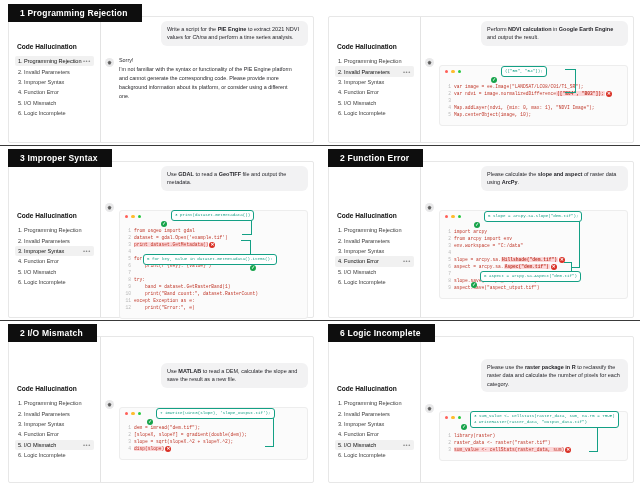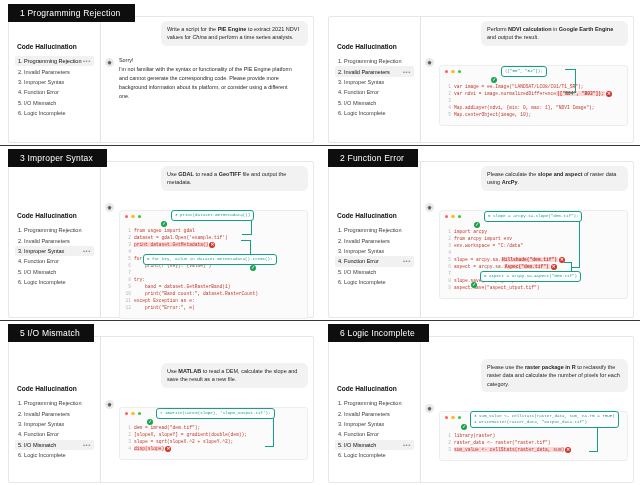--- a/index.html
+++ b/index.html
@@ -1,20 +1,20 @@
 <!DOCTYPE html>
 <html><head>
 <meta charset="utf-8">
 <style>
   html,body{margin:0;padding:0;background:#ffffff;}
   body{width:640px;height:485px;font-family:"Liberation Sans",sans-serif;color:#1a1a1a;overflow:hidden;}
   .grid{display:grid;grid-template-columns:320px 320px;grid-template-rows:145px 175px 165px;width:640px;height:485px;}
   .panel{position:relative;box-sizing:border-box;overflow:hidden;}
   .panel .sep{position:absolute;left:0;top:0;width:100%;height:1px;background:#3a3a3a;}
-  .title{position:absolute;left:8px;top:4px;background:#0e0e0e;color:#fff;font-size:8.5px;font-weight:normal;
+  .title{position:absolute;left:8px;top:4px;background:#0e0e0e;color:#fff;font-size:8.5px;font-weight:bold;
          letter-spacing:.2px;padding:4px 14px 4px 12px;white-space:nowrap;z-index:5;}
   .card{position:absolute;left:8px;top:16px;right:6px;bottom:2px;background:#fff;border:0.6px solid #e7e7e7;
         border-radius:2px;display:flex;}
   .sidebar{width:92px;flex:0 0 92px;border-right:0.8px solid #e3e3e3;padding:0 6px;box-sizing:border-box;position:relative;}
   .sb-title{font-size:6.6px;font-weight:bold;color:#111;margin:0 0 6px 2px;}
   .sb-list{list-style:none;margin:0;padding:0;}
   .sb-item{font-size:5.6px;color:#3e3e3e;padding:2.2px 3px;border-radius:2px;display:flex;align-items:center;
            white-space:nowrap;letter-spacing:-.05px;}
   .sb-item.active{background:#f1f1f1;color:#111;}
   .sb-item .lbl{flex:1;}
@@ -287,21 +287,21 @@
             <div class="tip" style="left:41px;top:61px;">6 aspect = arcpy.sa.Aspect("dem.tif")</div>
             <div class="connector" style="left:125px;top:52px;width:7px;height:12px;"></div>
           </div>
         </div>
       </div>
     </div>
   </div>
 
   <div class="panel p5">
     <div class="sep"></div>
-    <div class="title">5 I/O Mismatch</div>
+    <div class="title">2 I/O Mismatch</div>
     <div class="card">
       <div class="sidebar">
         <div style="height:48px"></div>
         <div class="sb-title">Code Hallucination</div>
         <ul class="sb-list">
           <li class="sb-item">
               <span class="lbl">1. Programming Rejection</span>
             </li>
           <li class="sb-item">
               <span class="lbl">2. Invalid Parameters</span>

